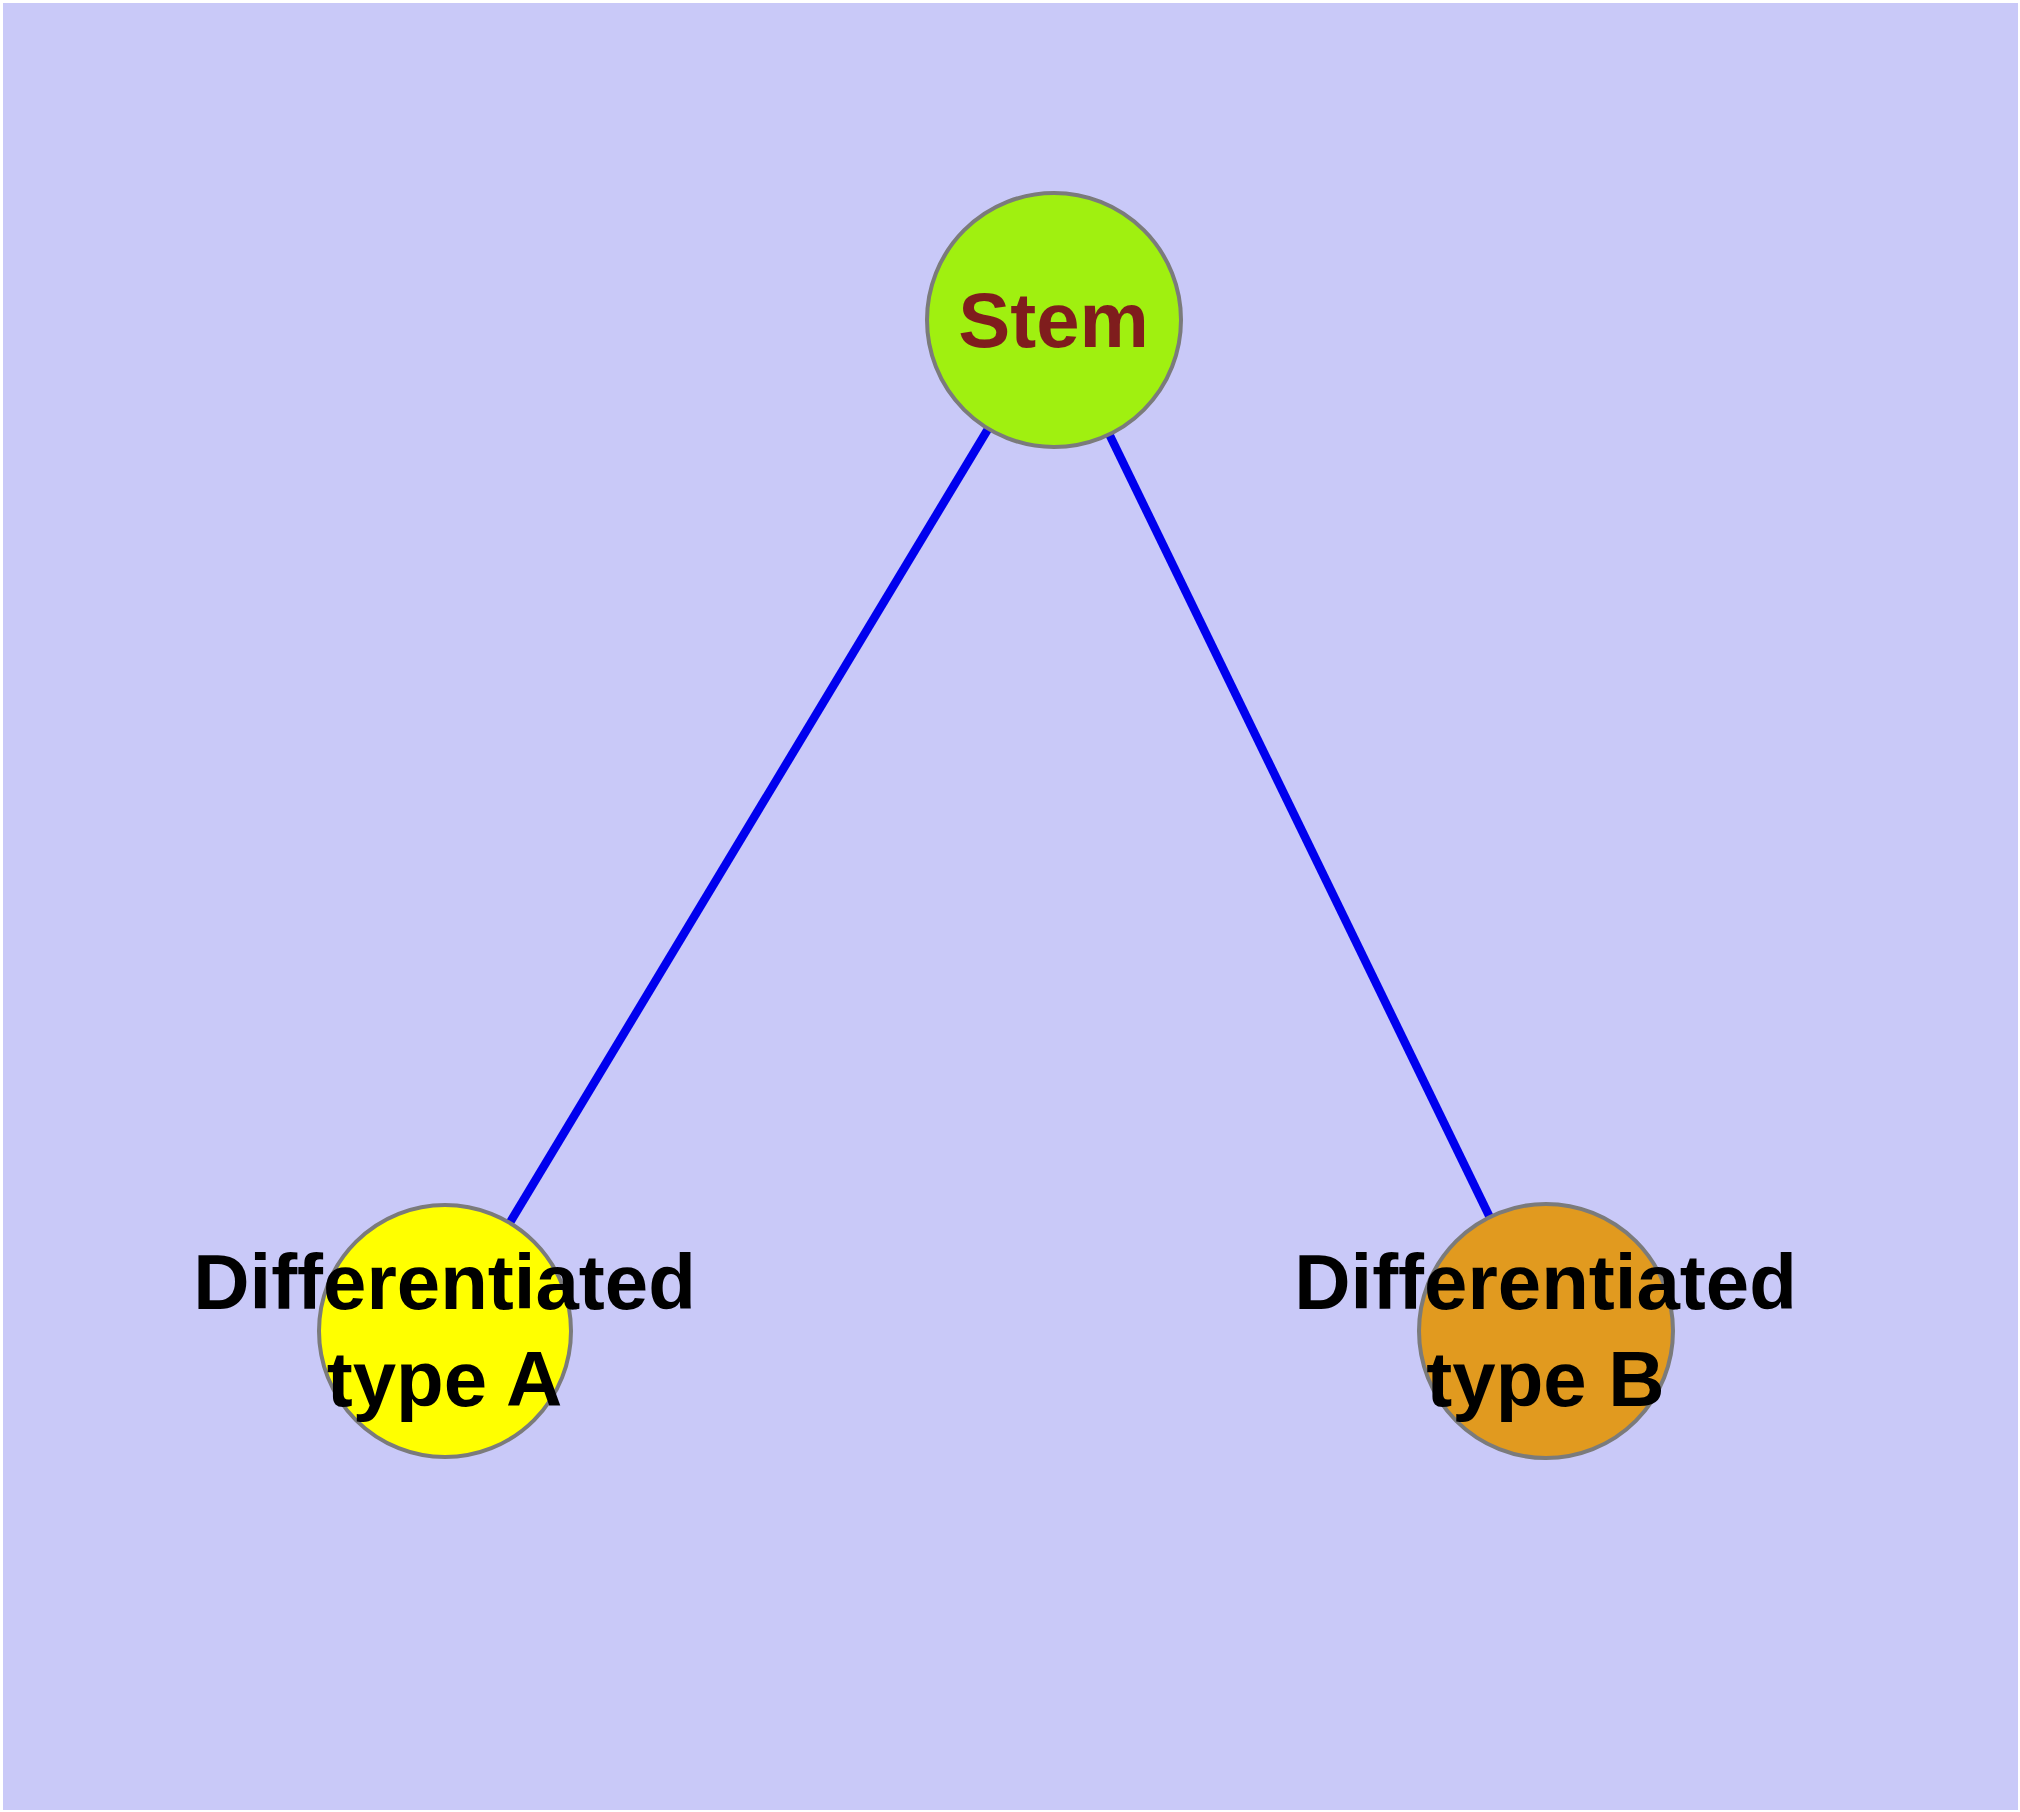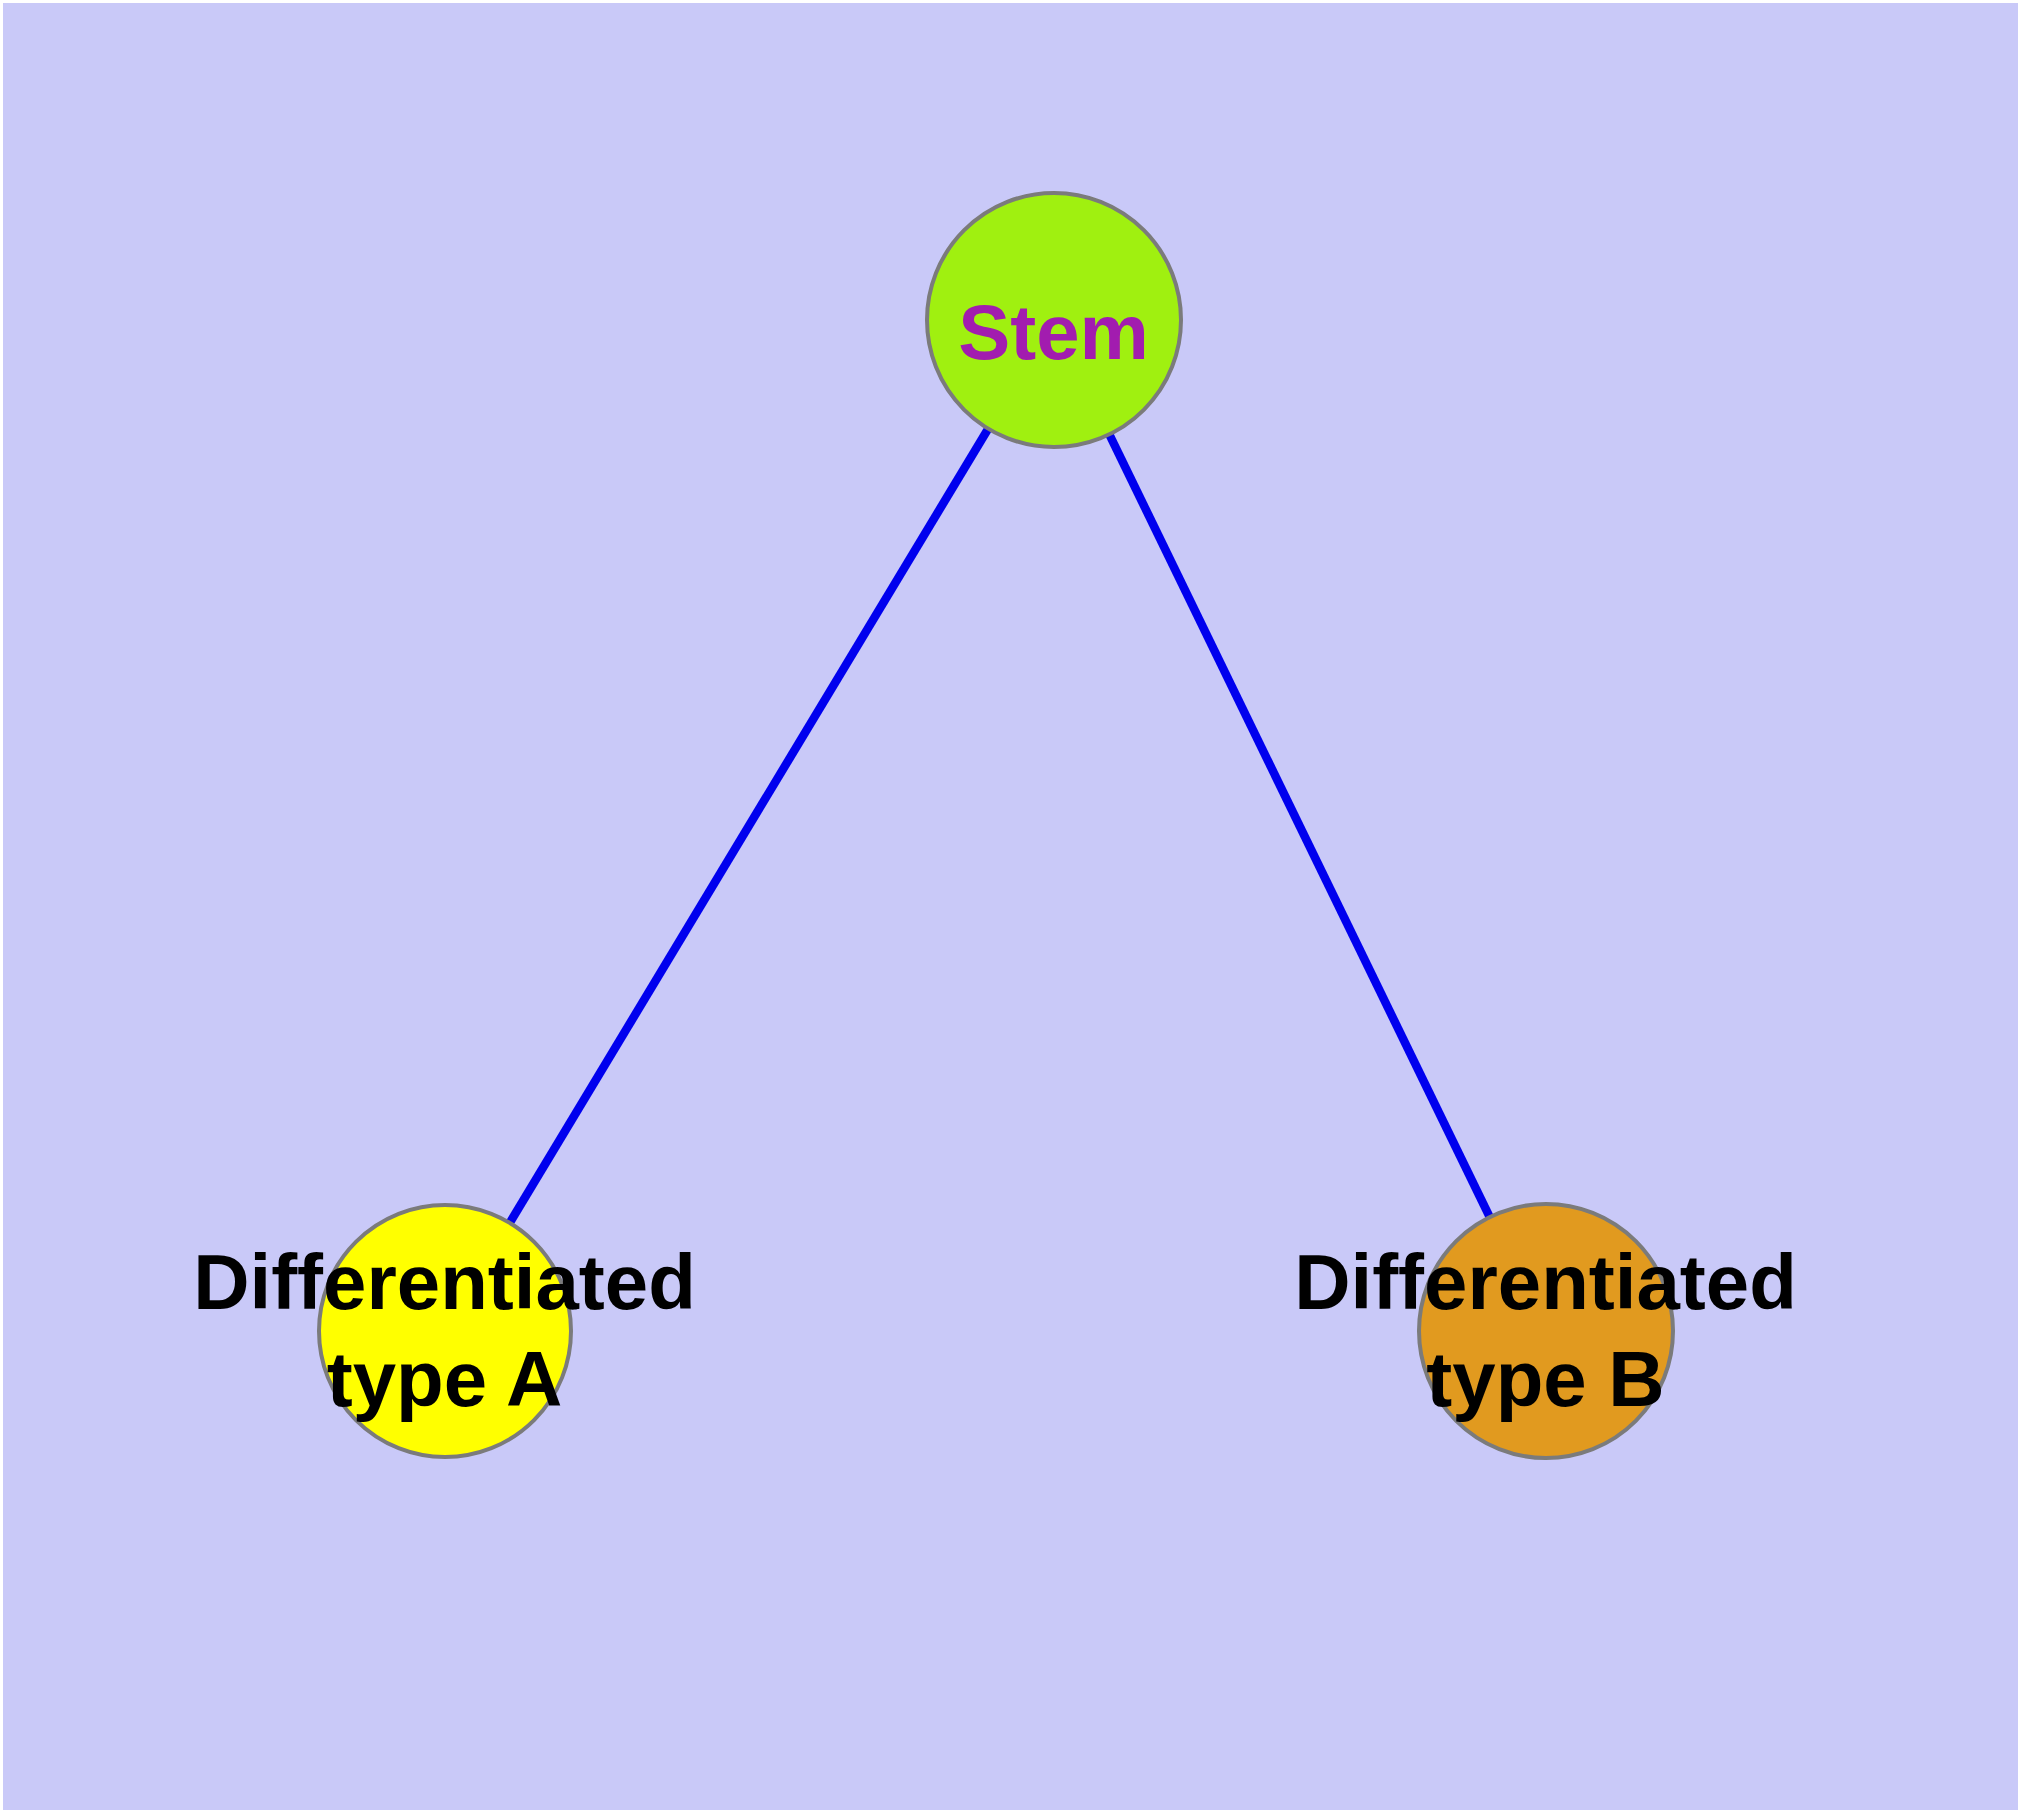--- a/index.html
+++ b/index.html
@@ -51,20 +51,20 @@
 
   <svg class="edge-layer" viewBox="0 0 2378 2132" preserveAspectRatio="none">
     <line class="edge" x1="1240" y1="374" x2="521" y2="1567" stroke="#0000ee" stroke-width="10" stroke-linecap="butt"></line>
     <line class="edge" x1="1240" y1="374" x2="1820" y2="1567" stroke="#0000ee" stroke-width="10" stroke-linecap="butt"></line>
   </svg>
 
   <div class="node" style="left: 922px; top: 188px; width: 258px; height: 258px; background: rgb(160, 240, 16); border-color: rgb(123, 123, 123);"></div>
   <div class="node" style="left: 314px; top: 1200px; width: 256px; height: 256px; background: rgb(255, 255, 0); border-color: rgb(123, 123, 123);"></div>
   <div class="node" style="left: 1414px; top: 1199px; width: 258px; height: 258px; background: rgb(225, 154, 31); border-color: rgb(123, 123, 123);"></div>
 
-  <div class="node-label" style="left: 1051px; top: 329px; color: #a21caf;">Stem</div>
+  <div class="node-label" style="left: 1051px; top: 317px; color: #7f1d1d;">Stem</div>
   <div class="node-label" style="left: 442px; top: 1328px; color: rgb(0, 0, 0);">Differentiated
 type A</div>
   <div class="node-label" style="left: 1543px; top: 1328px; color: rgb(0, 0, 0);">Differentiated
 type B</div>
 
 </div>
 
 
 </body></html>

